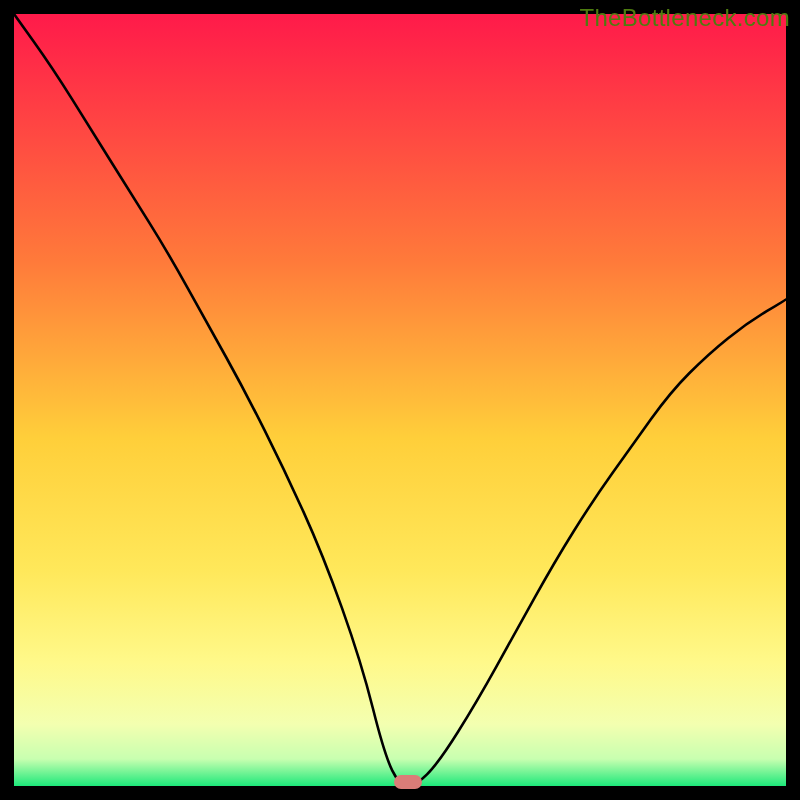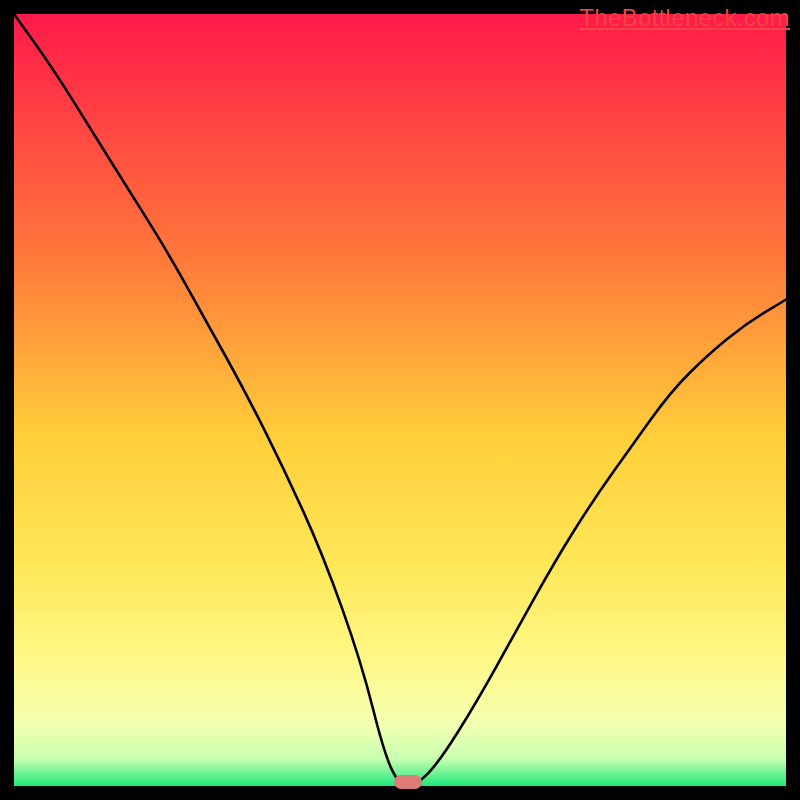--- a/index.html
+++ b/index.html
@@ -14,26 +14,25 @@
   .frame {
     position: relative;
     width: 800px;
     height: 800px;
     background: #000000;
   }
   .watermark {
     position: absolute;
     top: 4px;
     right: 10px;
-    color: #ef4444;
+    color: #4d7c0f;
     font-size: 24px;
     font-weight: 500;
     letter-spacing: 0.3px;
     z-index: 20;
-    text-decoration: underline;
   }
   .plot-area {
     position: absolute;
     left: 14px;
     top: 14px;
     width: 772px;   
     height: 772px;
     box-sizing: border-box;
   }
   svg.bg {

